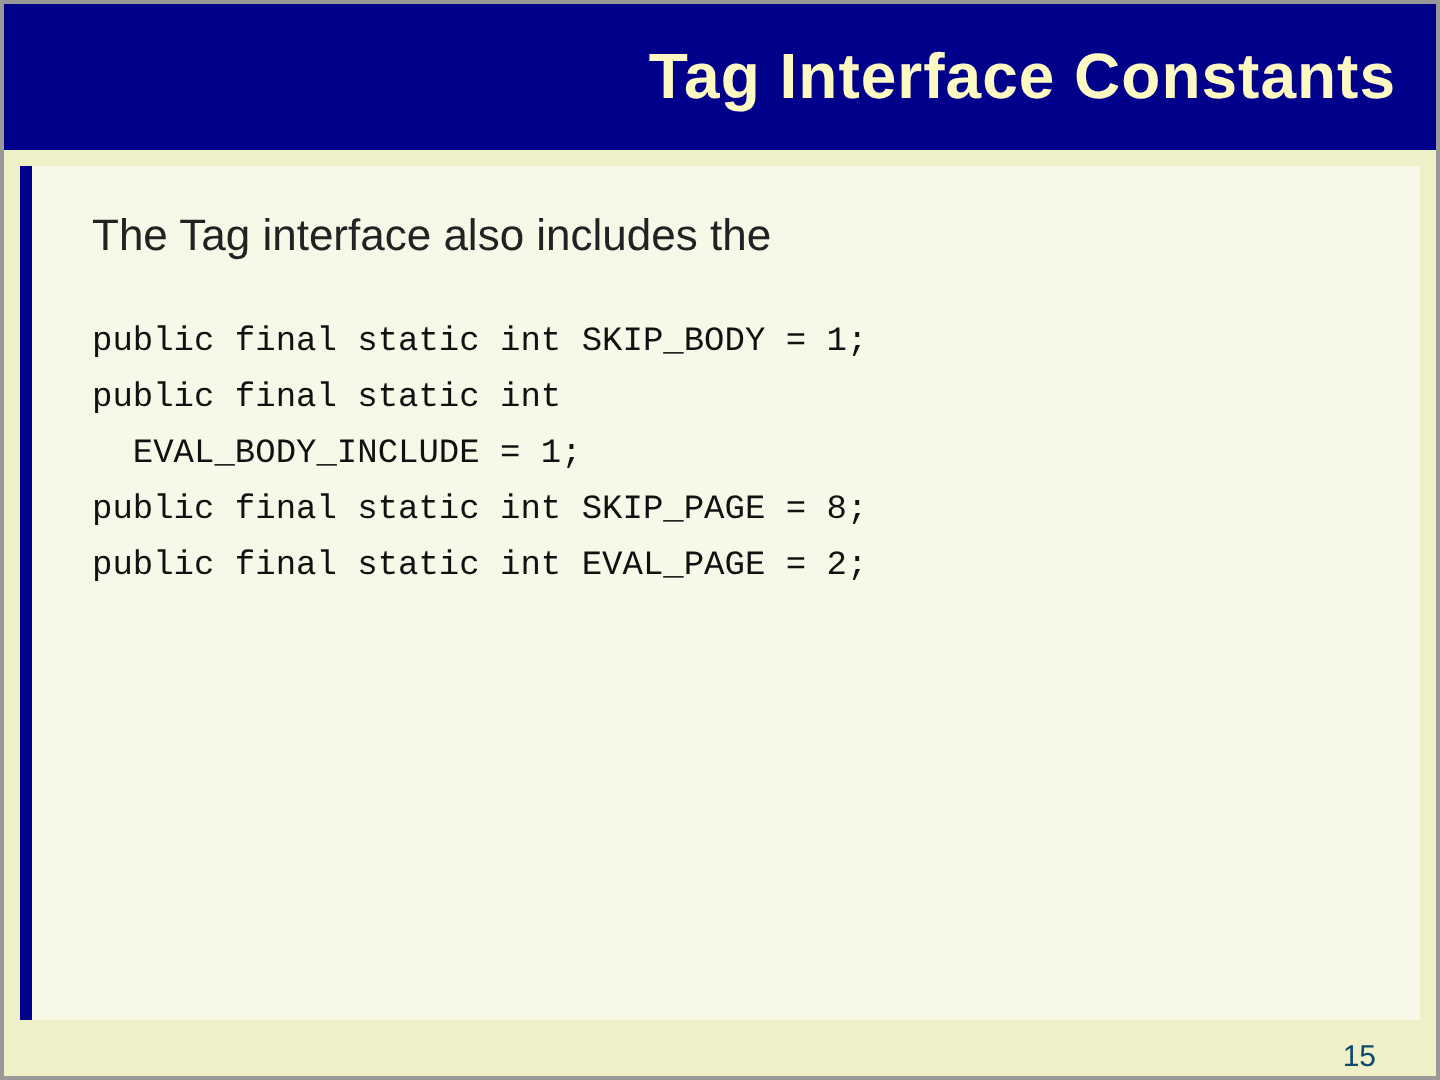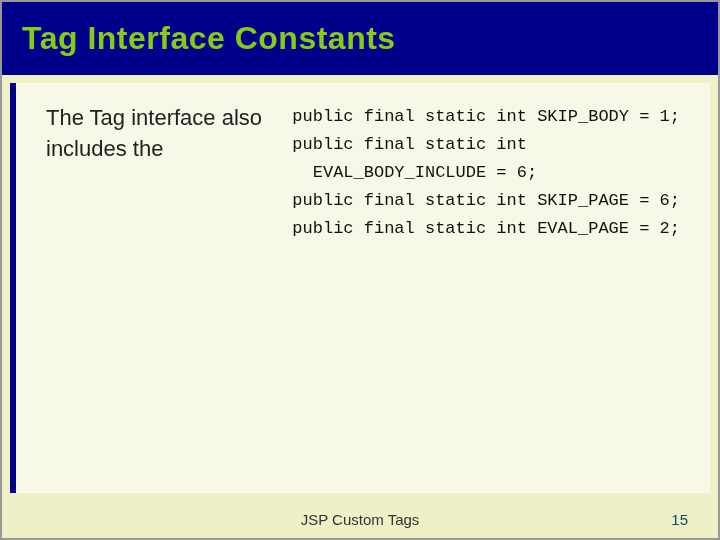--- a/index.html
+++ b/index.html
@@ -20,33 +20,33 @@
       width: 720px;
       height: 540px;
       display: flex;
       flex-direction: column;
       background: #f0f0c8;
       border: 2px solid #999;
     }
 
     .slide-header {
       background: #00008b;
-      color: #84cc16;
-      text-align: left;
+      color: #fef9c3;
+      text-align: right;
       padding: 18px 20px;
       font-size: 32px;
       font-weight: bold;
       font-family: Arial, sans-serif;
       letter-spacing: 0.5px;
     }
 
     .slide-body {
       flex: 1;
       display: flex;
-      flex-direction: row;
+      flex-direction: column;
       padding: 20px 30px 10px 30px;
       border-left: 6px solid #00008b;
       margin: 8px;
       background: #f8f8e8;
     }
 
     .intro-text {
       font-size: 22px;
       color: #222;
       line-height: 1.4;
@@ -94,24 +94,23 @@
     <span>Tag Interface Constants</span>
   </div>
 
   <div class="slide-body">
     <div class="intro-text">
       <span>The Tag interface also includes the</span><br>
     </div>
 
     <div class="code-block"><span>public final static int SKIP_BODY = 1;</span>
 <span>public final static int</span>
-<span>  EVAL_BODY_INCLUDE = 6;</span>
-<span>public final static int SKIP_PAGE = 6;</span>
+<span>  EVAL_BODY_INCLUDE = 1;</span>
+<span>public final static int SKIP_PAGE = 8;</span>
 <span>public final static int EVAL_PAGE = 2;</span>
 </div>
   </div>
 
   <div class="slide-footer">
-    <span class="footer-center">JSP Custom Tags</span>
     <span class="footer-right">15</span>
   </div>
 
 </div>
 
 </body></html>

